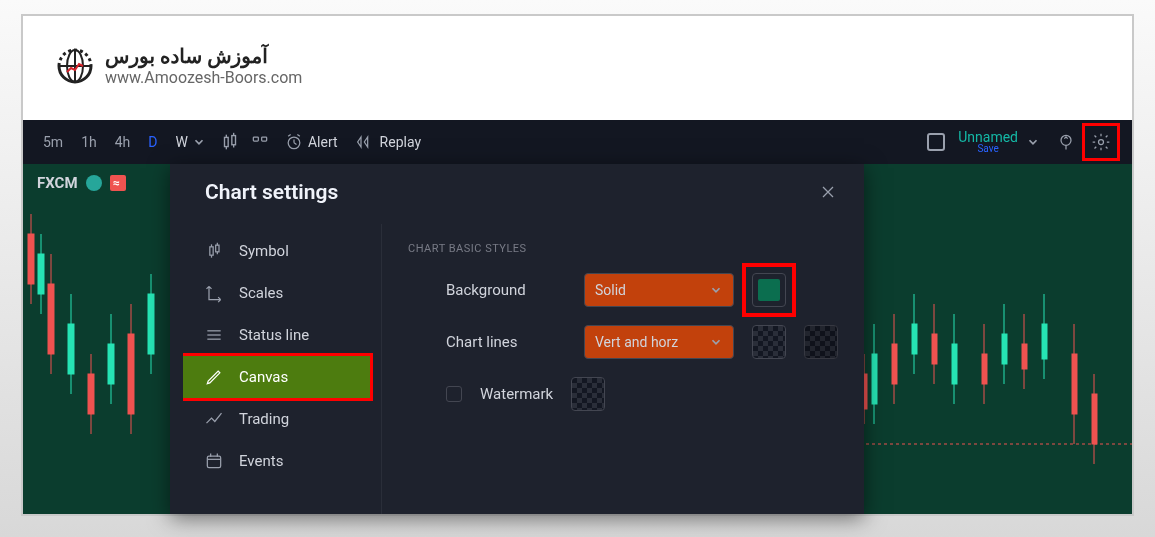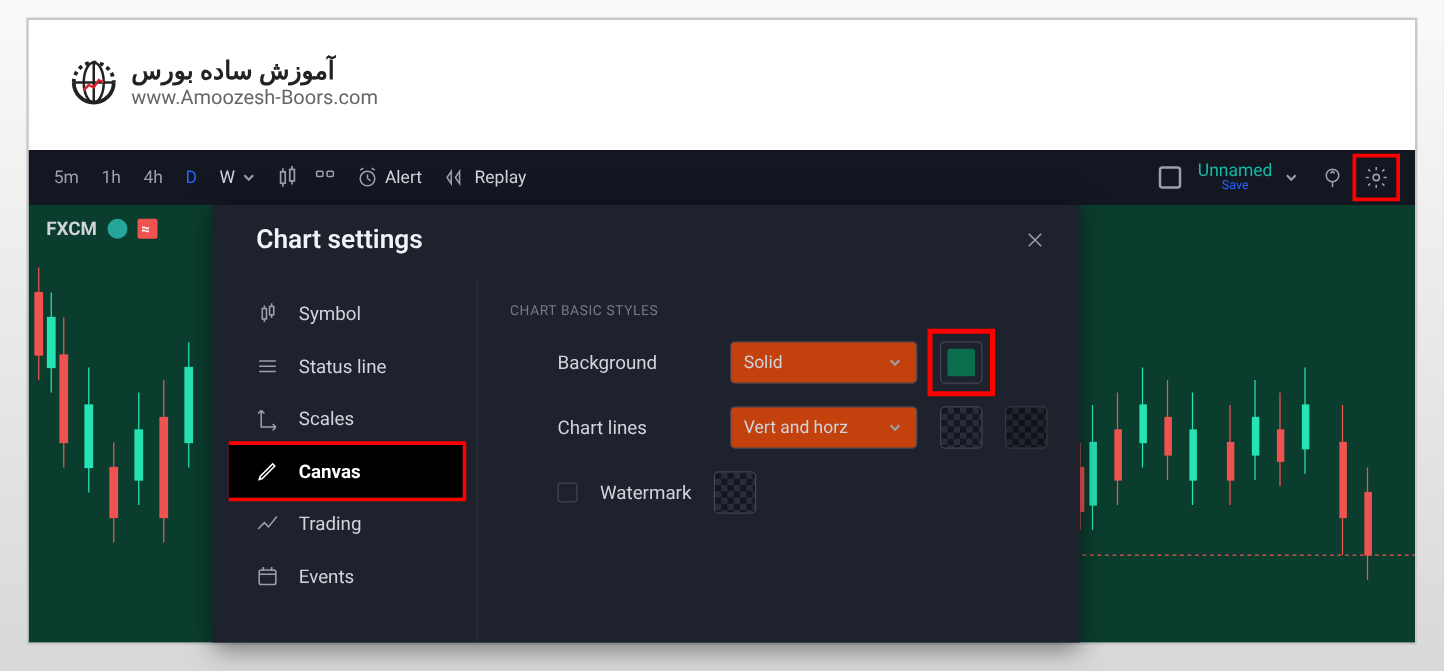--- a/index.html
+++ b/index.html
@@ -88,21 +88,21 @@
     width: 218px; border-right: 1px solid #2a2e39;
     padding-top: 6px;
   }
   .ms-item {
     display:flex; align-items:center; gap:14px;
     padding: 10px 20px;
     color:#d1d4dc; font-size:15px;
     cursor:pointer;
   }
   .ms-item .ico { width:22px; height:22px; display:flex;align-items:center;justify-content:center; color:#9aa0ad;}
-  .ms-item.active { background:#000000; font-weight:700; color:#fff;}
+  .ms-item.active { background:#4d7c0f; font-weight:400; color:#fff;}
   .ms-item.active .ico { color:#fff; }
   .ms-red { border:3px solid #ff0000; margin: -3px 8px -3px -3px; }
 
   .modal-content {
     flex:1; padding: 18px 26px;
     font-size:14px;
   }
   .section-title { color:#787b86; font-size:11px; letter-spacing:0.5px; margin-bottom:18px;}
   .row { display:flex; align-items:center; gap:18px; margin-bottom:18px; height:34px;margin-left:38px;}
   .row-label { width:120px; color:#d1d4dc; font-size:15px;}
@@ -318,34 +318,34 @@
                 <rect x="14" y="5" width="4" height="8" stroke="currentColor" fill="none" stroke-width="1.5"></rect>
                 <line x1="16" y1="2" x2="16" y2="5" stroke="currentColor" stroke-width="1.5"></line>
                 <line x1="16" y1="13" x2="16" y2="16" stroke="currentColor" stroke-width="1.5"></line>
               </svg>
             </span>
           <span>Symbol</span>
         </div>
         <div class="ms-item">
           <span class="ico">
               <svg viewBox="0 0 24 24" width="20" height="20">
+                <path d="M6 4v16h14M6 4l-3 3M6 4l3 3M20 20l-3-3M20 20l-3 3" stroke="currentColor" fill="none" stroke-width="1.5"></path>
+              </svg>
+            </span>
+          <span>Scales</span>
+        </div>
+        <div class="ms-item">
+          <span class="ico">
+              <svg viewBox="0 0 24 24" width="20" height="20">
                 <line x1="4" y1="7" x2="20" y2="7" stroke="currentColor" stroke-width="1.5"></line>
                 <line x1="4" y1="12" x2="20" y2="12" stroke="currentColor" stroke-width="1.5"></line>
                 <line x1="4" y1="17" x2="20" y2="17" stroke="currentColor" stroke-width="1.5"></line>
               </svg>
             </span>
           <span>Status line</span>
-        </div>
-        <div class="ms-item">
-          <span class="ico">
-              <svg viewBox="0 0 24 24" width="20" height="20">
-                <path d="M6 4v16h14M6 4l-3 3M6 4l3 3M20 20l-3-3M20 20l-3 3" stroke="currentColor" fill="none" stroke-width="1.5"></path>
-              </svg>
-            </span>
-          <span>Scales</span>
         </div>
         <div class="ms-red">
           <div class="ms-item active">
             <span class="ico">
                 <svg viewBox="0 0 24 24" width="20" height="20">
                   <path d="M4 20l3-1 12-12-2-2L5 17l-1 3z" stroke="currentColor" fill="none" stroke-width="1.5"></path>
                 </svg>
               </span>
             <span>Canvas</span>
           </div>

